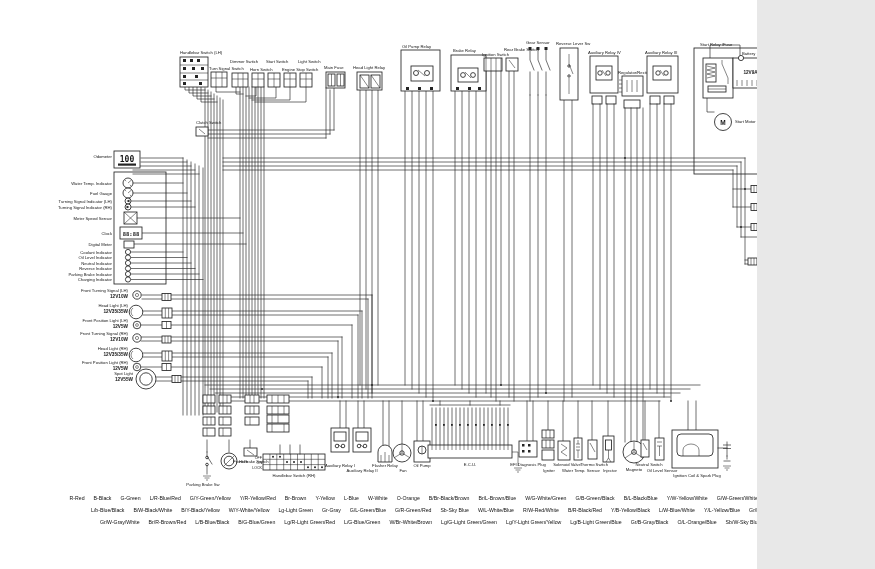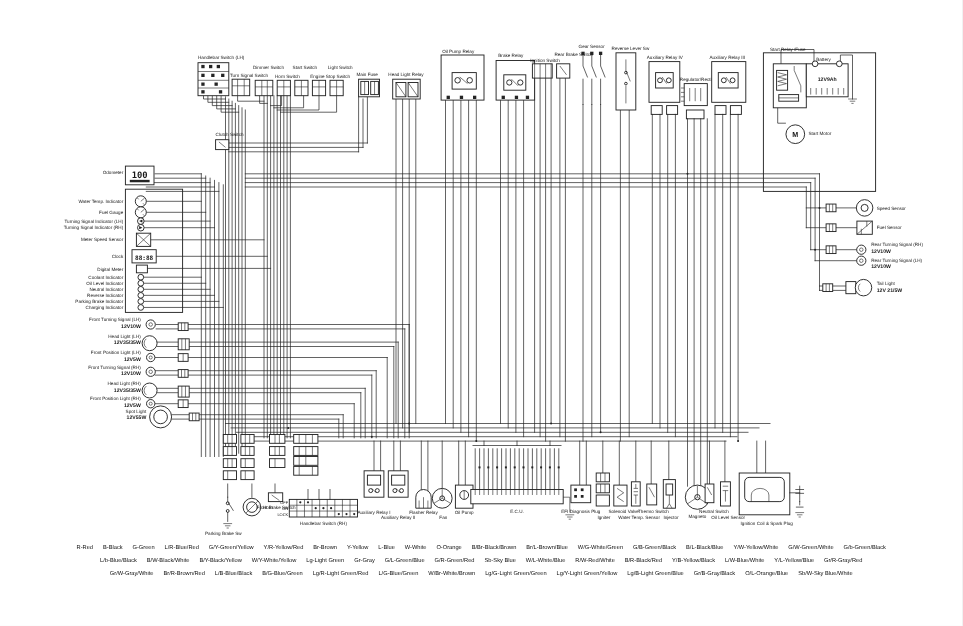--- a/index.html
+++ b/index.html
@@ -1,16 +1,16 @@
 <!DOCTYPE html>
 <html><head>
 <meta charset="utf-8">
 <style>
   html,body{margin:0;padding:0;background:#e8e8e8;}
-  #page{position:relative;width:875px;height:569px;background:#ffffff;overflow:hidden;
+  #page{position:relative;width:757px;height:569px;background:#ffffff;overflow:hidden;
         font-family:"Liberation Sans",sans-serif;}
   svg{position:absolute;left:0;top:0;}
   svg text{font-family:"Liberation Sans",sans-serif;font-size:4.2px;fill:#161616;}
   svg text.mid{text-anchor:middle;}
   svg text.end{text-anchor:end;}
   svg text.spec{font-weight:bold;font-size:4.7px;}
   svg text.lcd{font-family:"DejaVu Sans Mono",monospace;font-weight:bold;}
   .w{fill:none;stroke:#242424;stroke-width:0.65;stroke-linecap:square;}
   .b{fill:#ffffff;stroke:#242424;stroke-width:0.85;}
   .bn{fill:none;stroke:#242424;stroke-width:0.85;}

